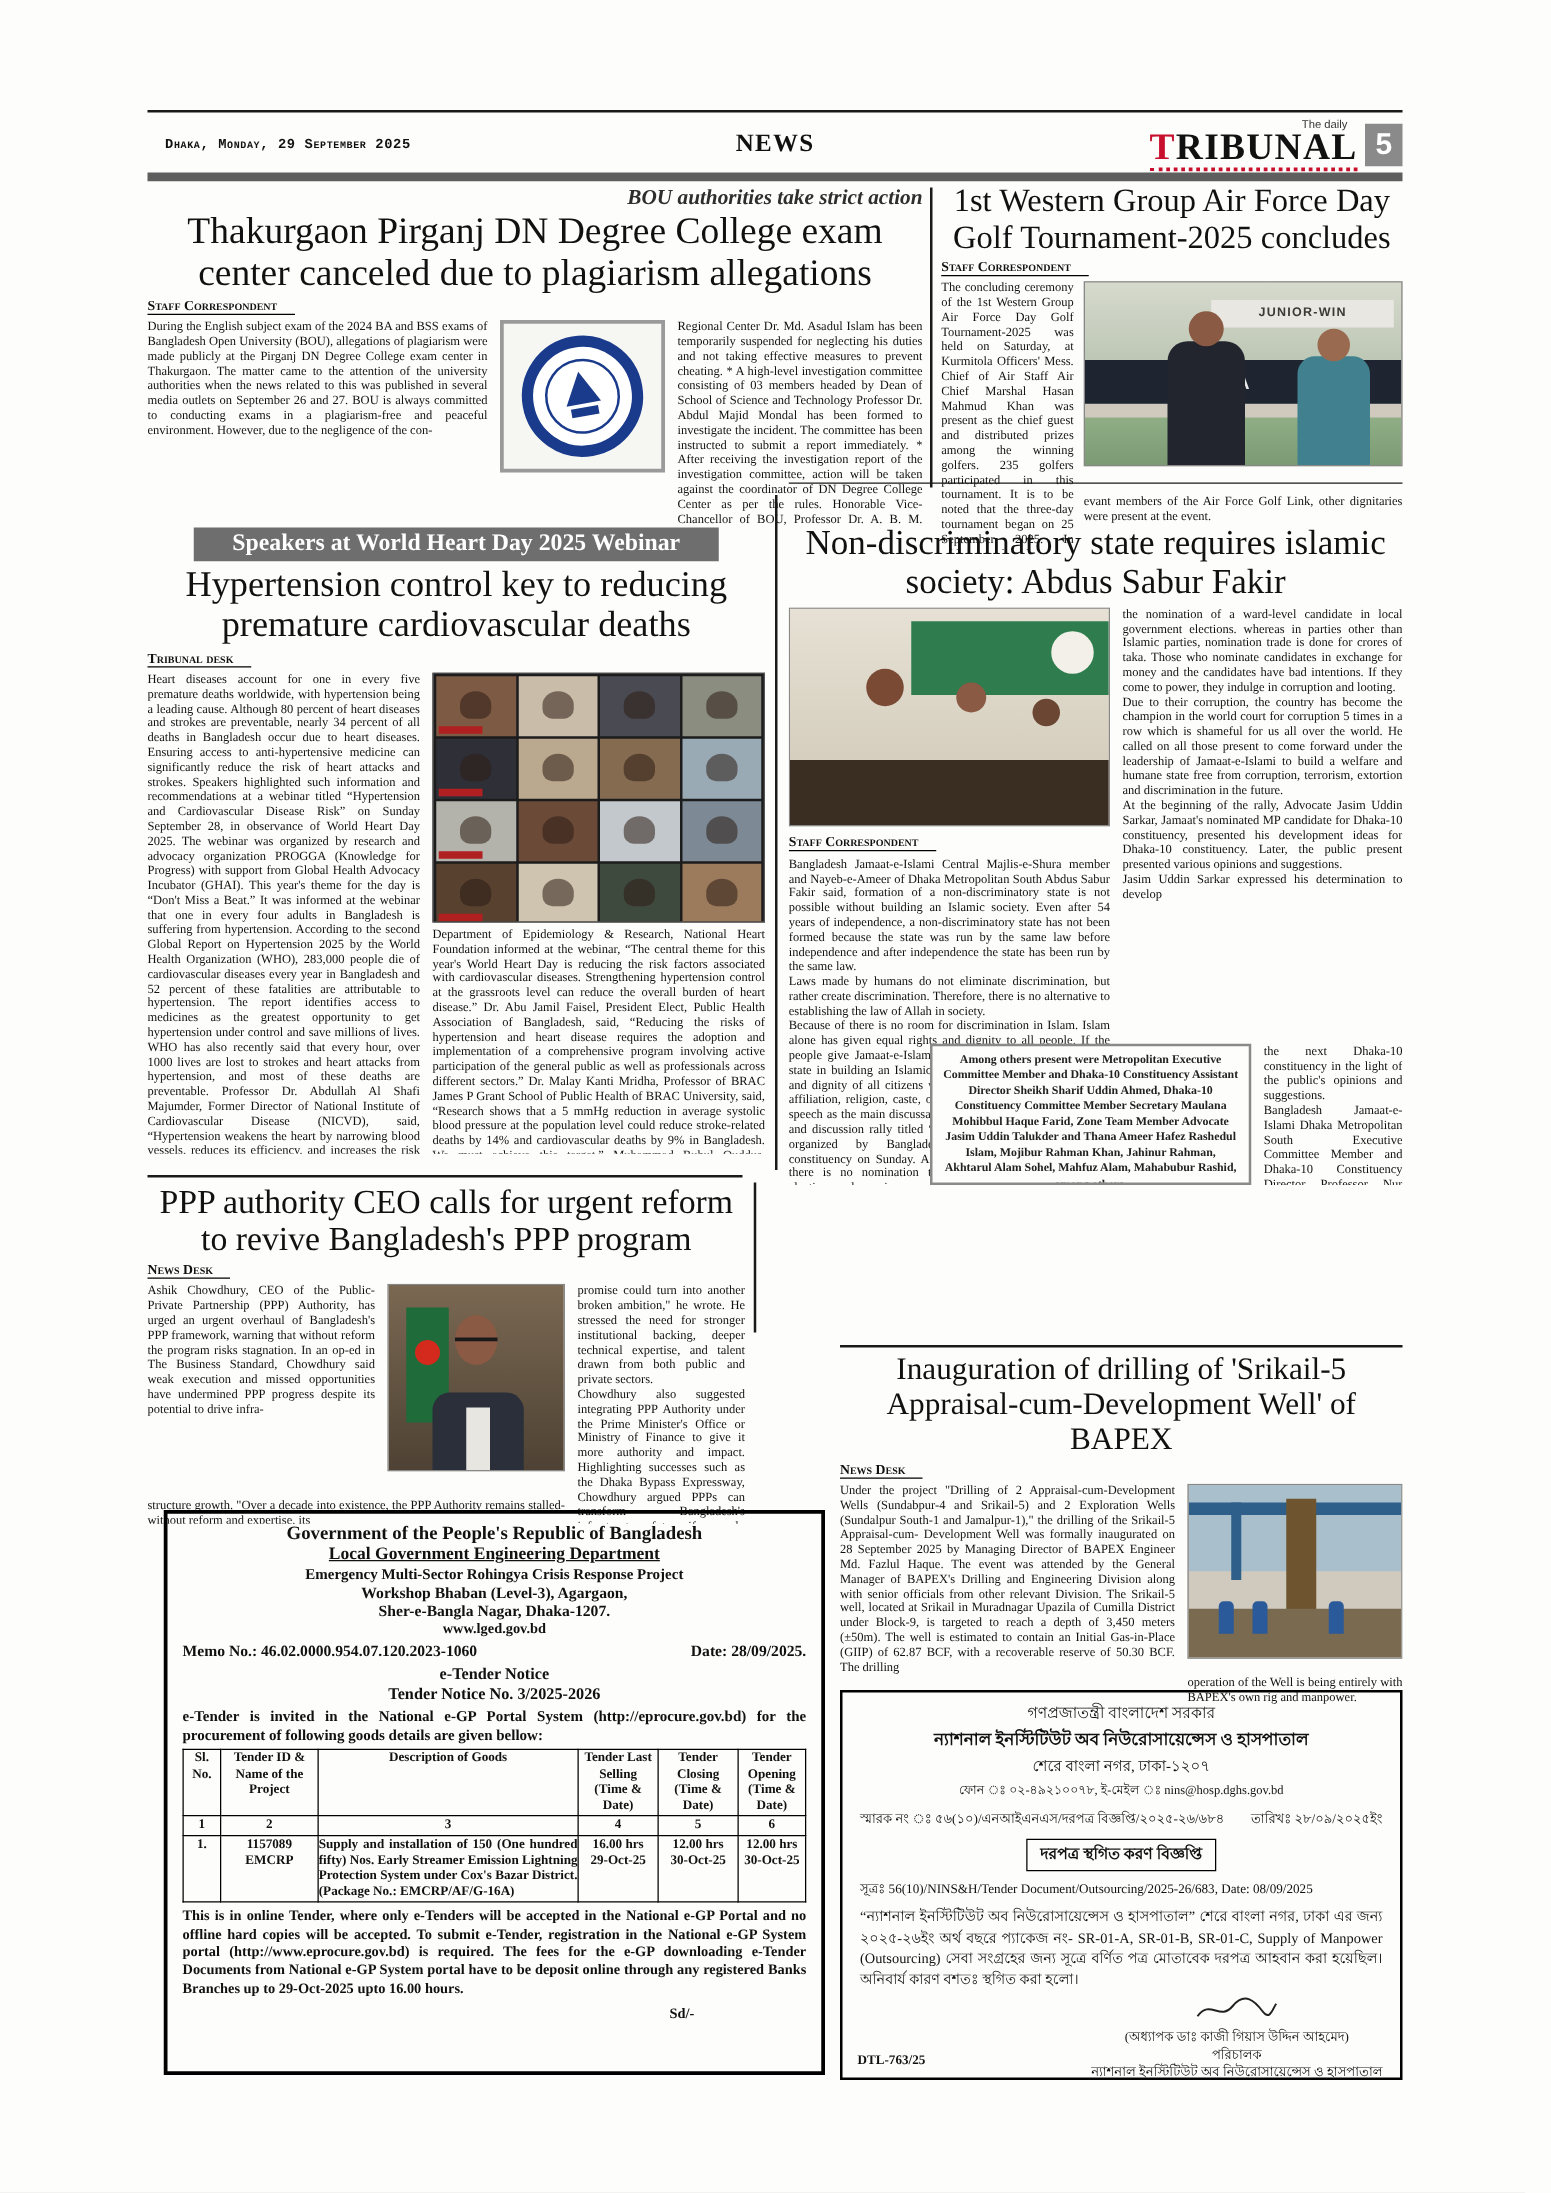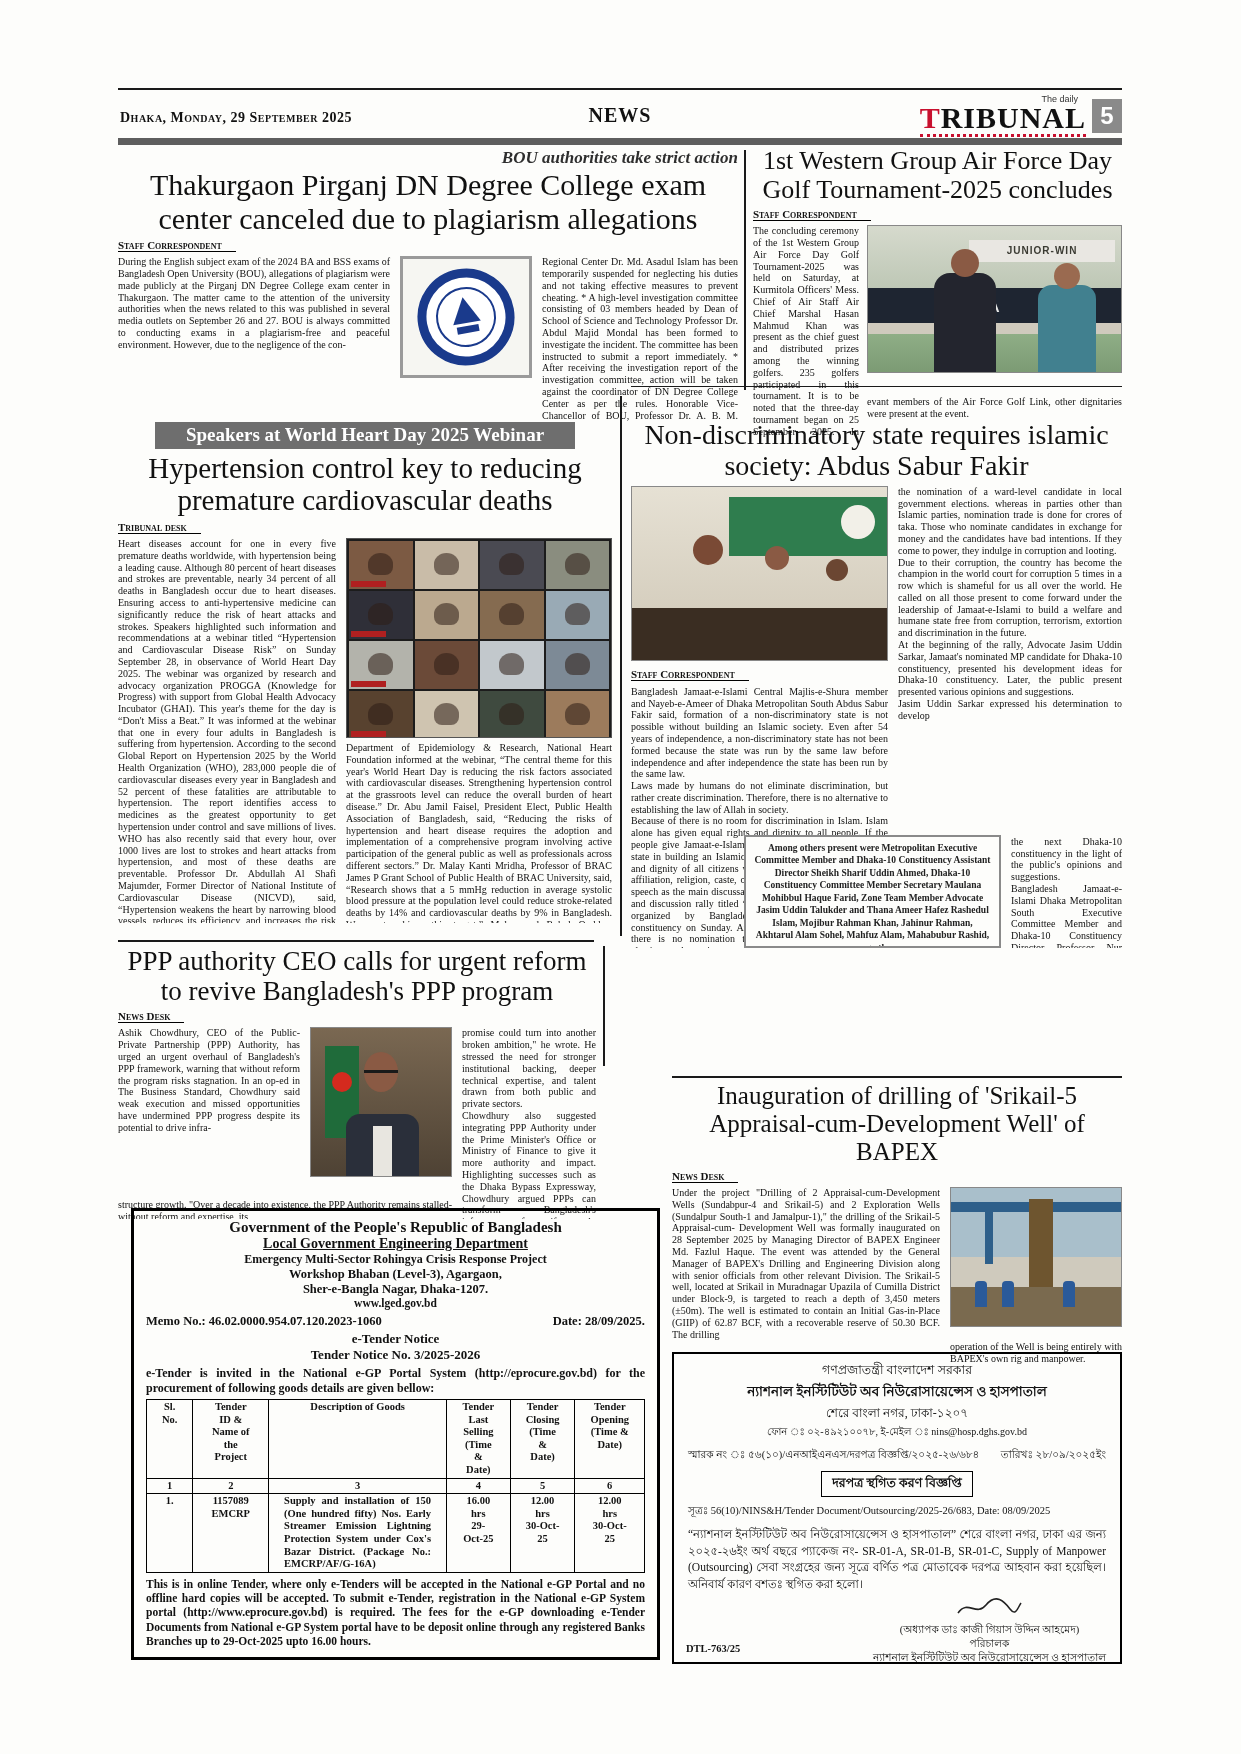--- a/index.html
+++ b/index.html
@@ -3,21 +3,21 @@
 <meta charset="utf-8">
 <style>
   * { margin:0; padding:0; box-sizing:border-box; }
   html,body { background:#e9e9e9; }
   body { font-family:"Liberation Serif", serif; color:#111; }
   .page { position:relative; width:1241px; height:1754px; background:#fdfdfb; margin:0 auto; overflow:hidden; }
 
   
   .rule-top { position:absolute; left:118px; top:88px; width:1004px; height:2px; background:#1a1a1a; }
   .hdr { position:absolute; left:118px; top:94px; width:1004px; height:42px; }
-  .hdr-date { position:absolute; left:2px; top:16px; font-size:14px; font-weight:bold; font-variant:small-caps; letter-spacing:.5px; }
+  .hdr-date { position:absolute; left:14px; top:16px; font-size:11px; font-weight:bold; font-variant:small-caps; letter-spacing:.5px;font-family:Liberation Mono, monospace; }
   .hdr-section { position:absolute; left:0; right:0; top:10px; text-align:center; font-size:20px; font-weight:bold; letter-spacing:1px; }
   .masthead { position:absolute; right:0; top:0; display:flex; align-items:flex-end; gap:6px; }
   .mast-text { text-align:right; }
   .mast-daily { display:block; font-size:9px; color:#333; margin-right:8px; font-family:"Liberation Sans",sans-serif; }
   .mast-name { font-size:30px; font-weight:bold; letter-spacing:1px; line-height:.95; border-bottom:3px dotted #c8102e; }
   .mast-name b:first-child { color:#c8102e; }
   .page-box { width:30px; height:34px; background:#8a8a8a; color:#fff; font-size:24px; font-weight:bold; text-align:center; line-height:34px; font-family:"Liberation Sans",sans-serif; }
   .rule-thick { position:absolute; left:118px; top:138px; width:1004px; height:7px; background:#5e5e5e; }
 
   
@@ -105,21 +105,21 @@
 
   
   .lged { position:absolute; left:131px; top:1208px; width:529px; height:452px; border:3px solid #000; padding:8px 12px 6px 12px; overflow:hidden; font-weight:bold; }
   .lg-c { text-align:center; }
   .lg-l1 { font-size:15px; } .lg-l2 { font-size:14px;text-decoration:underline; } .lg-l3 { font-size:12px; }
   .lg-l4,.lg-l5 { font-size:12.5px; } .lg-l6 { font-size:11.5px; }
   .lg-memo { display:flex; justify-content:space-between; font-size:12.5px; margin:5px 0 2px 0; }
   .lg-t1 { font-size:13px; } .lg-t2 { font-size:13px; }
   .lg-intro { font-size:12px; line-height:1.25; text-align:justify; margin:3px 0; }
   .lg-table { border-collapse:collapse; width:100%; font-size:10.5px; line-height:1.2; }
-  .lg-table th,.lg-table td { border:1.5px solid #000; padding:1px 15px; vertical-align:top; text-align:center; white-space:pre-line; }
+  .lg-table th,.lg-table td { border:1.5px solid #000; padding:1px 0; vertical-align:top; text-align:center; white-space:pre-line; }
   .lg-table td.desc { text-align:justify; }
   .lg-p { font-size:11.5px; line-height:1.25; text-align:justify; margin-top:4px; }
   .lg-sig { text-align:center; font-size:11.5px; line-height:1.3; margin-left:300px; margin-top:6px; }
 
   
   .bapex { position:absolute; left:672px; top:1082px; width:450px; }
   .bapex .headline { font-size:25px; }
   .bapex-body { display:grid; grid-template-columns:1fr 172px; grid-template-areas:"t p" "t cap"; column-gap:10px; row-gap:3px; height:188px; overflow:hidden; }
   .bx-t { grid-area:t; } .bx-cap { grid-area:cap; }
   .bx-photo { grid-area:p; height:140px; }

